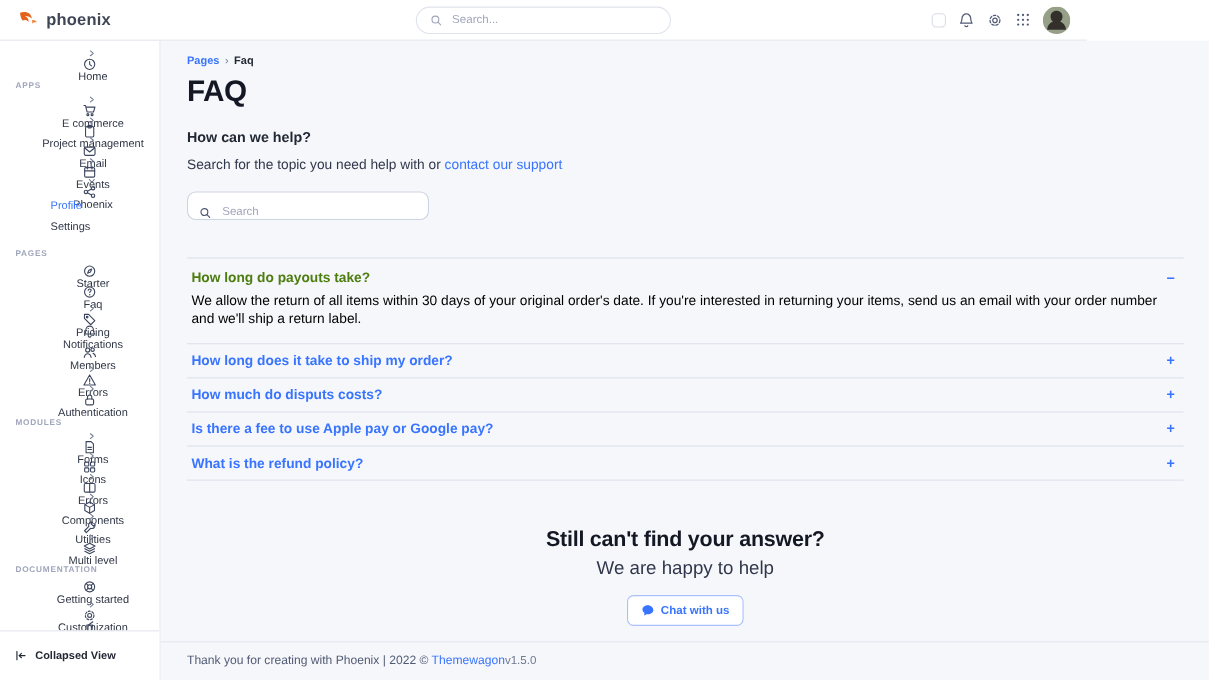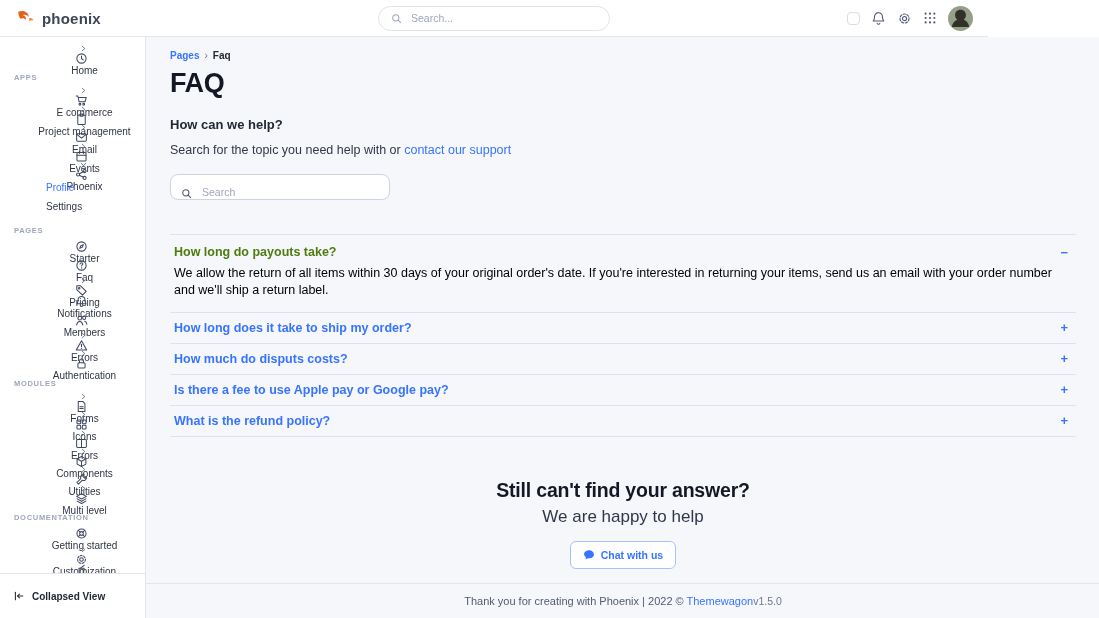--- a/index.html
+++ b/index.html
@@ -70,21 +70,21 @@
   .faq-a { font-size:12.5px; color:#000000; padding:2px 4px 13px; line-height:1.35; }
 
   .cta { text-align:center; margin-top:42px; }
   .cta h2 { margin:0; font-size:19.5px; font-weight:800; color:#141824; letter-spacing:-.2px; }
   .cta p { margin:5px 0 0; font-size:17px; color:#31374a; }
   .chat-btn { margin-top:14px; display:inline-flex; align-items:center; gap:6px; background:#fff;
     border:1px solid #a9c0fb; border-radius:6px; padding:7px 12px; color:#3874ff; font-size:10.5px;
     font-weight:700; font-family:inherit; cursor:pointer; }
 
   .content-footer { position:absolute; left:0; right:0; bottom:0; height:35px; background:#f5f7fa;
-    border-top:1px solid #e3e6ed; display:flex; align-items:center; justify-content:center;
+    border-top:1px solid #e3e6ed; display:flex; align-items:center; justify-content:flex-start;
     padding:0 23px 0 24px; font-size:11px; color:#525b75;margin-top:20px; }
   .content-footer a { color:#3874ff; text-decoration:none; cursor:pointer; }
   .footer-version { font-size:10.5px; color:#6e7891; }
 </style>
 </head>
 <body>
 
 <header class="topnav">
   <div class="brand">
     <span style="display:inline-flex;">

